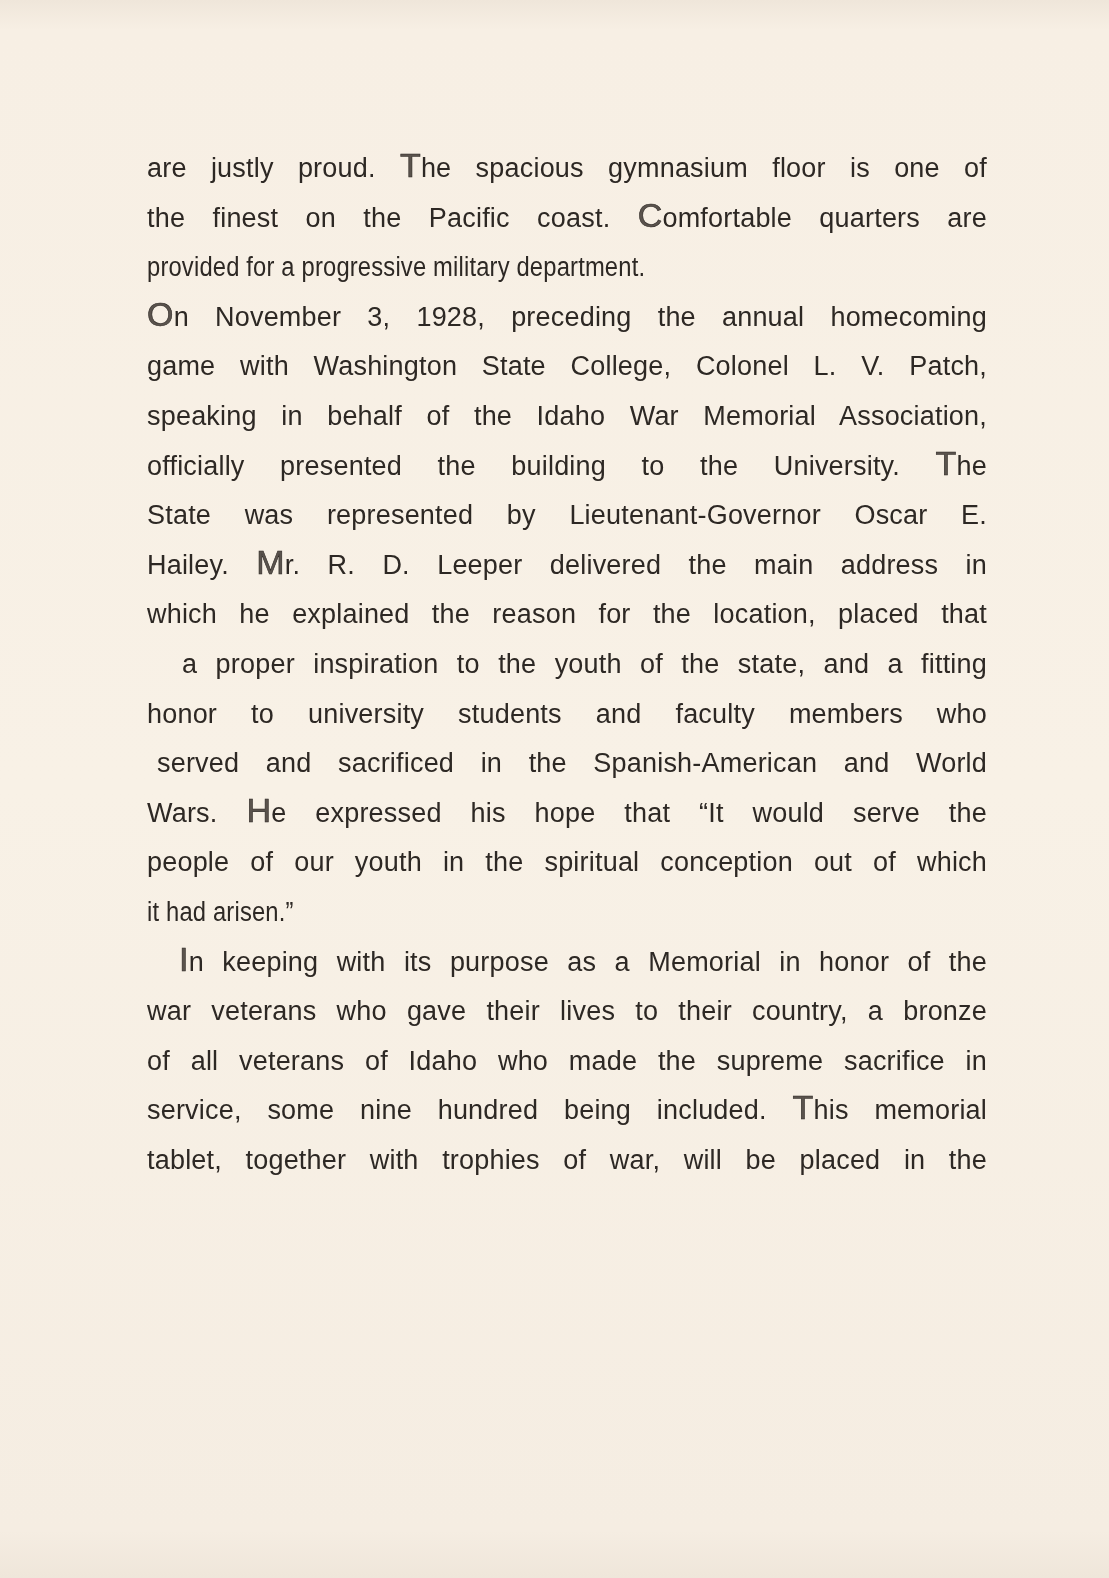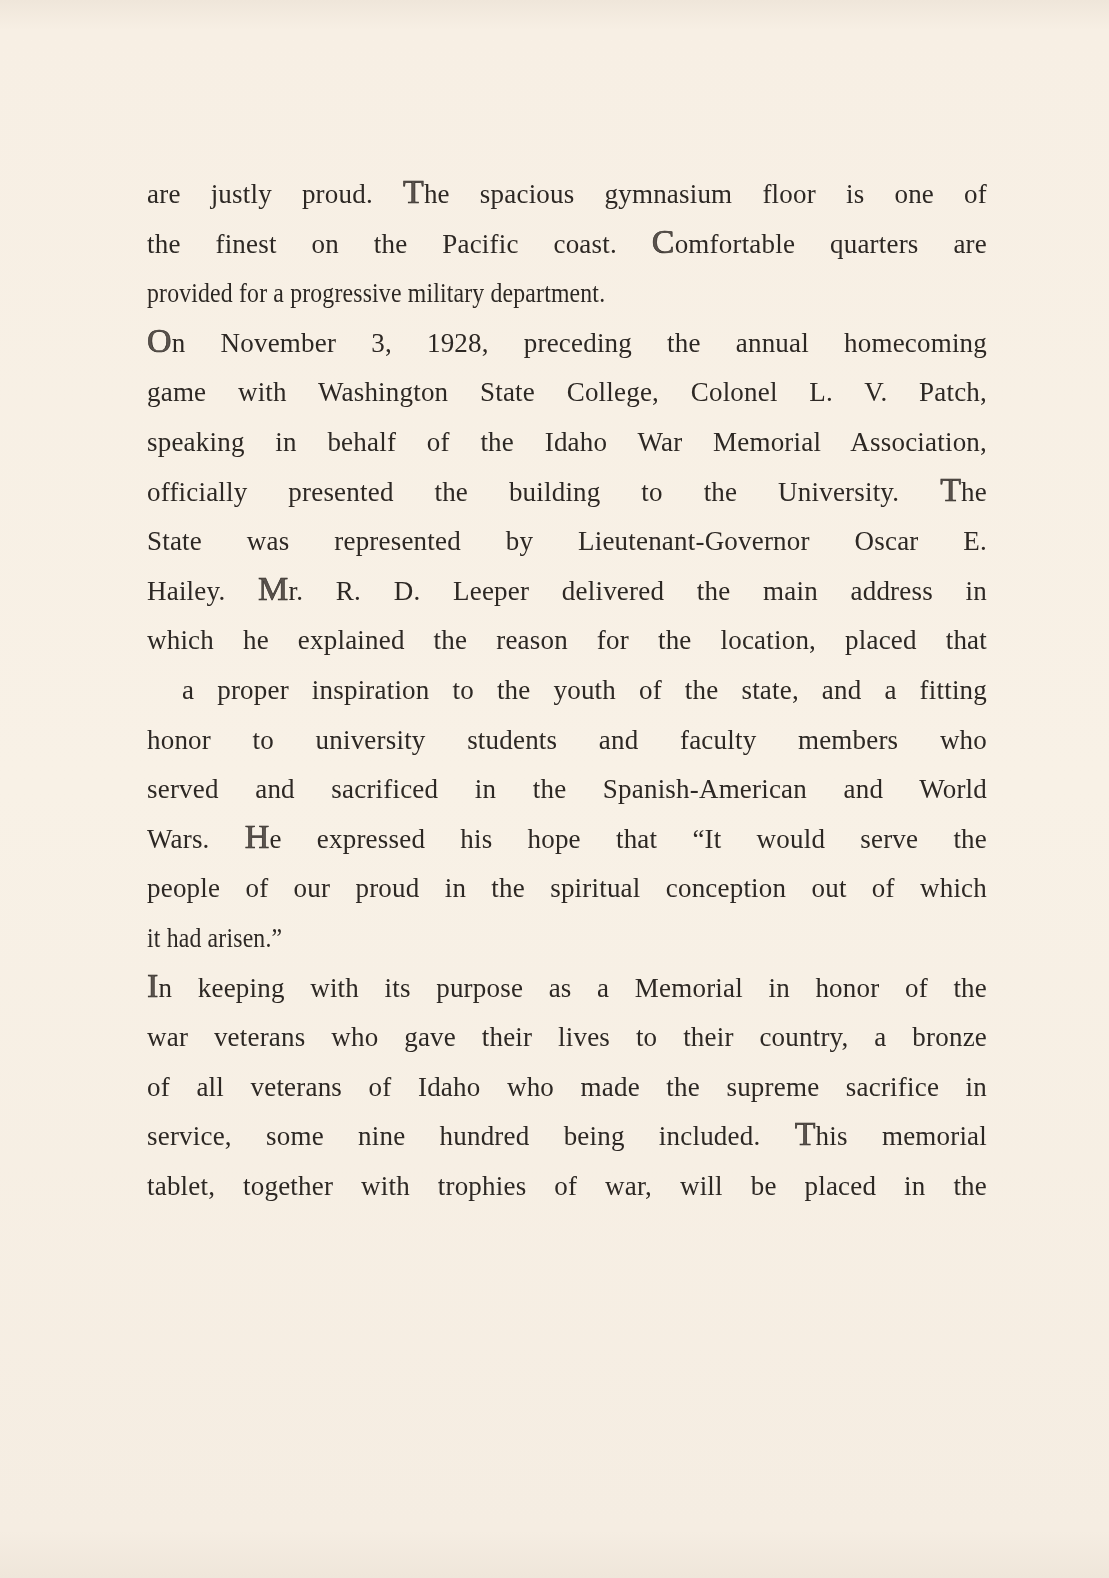--- a/index.html
+++ b/index.html
@@ -10,24 +10,24 @@
     width: 1109px;
     height: 1578px;
     background: #f6eee3;
     background-image: linear-gradient(180deg, #efe6da 0px, #f7efe4 30px, #f8f1e6 50%, #f5ede2 97%, #efe6da 100%);
     position: relative;
     overflow: hidden;
   }
   .page {
     position: absolute;
     left: 147px;
-    top: 170px;
+    top: 144px;
     width: 840px;
     color: #2d2824;
-    font-family: Liberation Serif, serif;
+    font-family: Liberation Sans, sans-serif;
     font-size: 27px;
     line-height: 49.6px;
     letter-spacing: 0.2px;
   }
   .line {
     display: block;
     white-space: nowrap;
     text-align: justify;
     text-align-last: justify;
     height: 49.6px;
@@ -56,25 +56,25 @@
   <div class="paragraph">
     <span class="line" style="display: block; width: auto;"><span class="init">O</span><span>n November 3, 1928, preceding the annual homecoming</span></span>
     <span class="line" style="display: block; width: auto;"><span>game with Washington State College, Colonel L. V. Patch,</span></span>
     <span class="line" style="display: block; width: auto;"><span>speaking in behalf of the Idaho War Memorial Association,</span></span>
     <span class="line" style="display: block; width: auto;"><span>officially presented the building to the University. </span><span class="init">T</span><span>he</span></span>
     <span class="line" style="display: block; width: auto;"><span>State was represented by Lieutenant-Governor Oscar E.</span></span>
     <span class="line" style="display: block; width: auto;"><span>Hailey. </span><span class="init">M</span><span>r. R. D. Leeper delivered the main address in</span></span>
     <span class="line" style="display: block; width: auto;"><span>which he explained the reason for the location, placed that</span></span>
     <span class="line" style="display: block; width: auto; margin-left: 35px;"><span>a proper inspiration to the youth of the state, and a fitting</span></span>
     <span class="line" style="display: block; width: auto;"><span>honor to university students and faculty members who</span></span>
-    <span class="line" style="display: block; width: auto;"><span>served and sacrificed in the Spanish-American and World</span></span>
+    <span class="line" style="display: block; width: auto; margin-left: 10px;"><span>served and sacrificed in the Spanish-American and World</span></span>
     <span class="line" style="display: block; width: auto;"><span>Wars. </span><span class="init">H</span><span>e expressed his hope that “It would serve the</span></span>
-    <span class="line" style="display: block; width: auto;"><span>people of our proud in the spiritual conception out of which</span></span>
+    <span class="line" style="display: block; width: auto;"><span>people of our youth in the spiritual conception out of which</span></span>
     <span class="line last" style="display: block; width: auto; transform: scaleX(0.88);"><span>it had arisen.”</span></span>
   </div>
   <div class="paragraph">
-    <span class="line" style="display: block; width: auto;"><span class="init">I</span><span>n keeping with its purpose as a Memorial in honor of the</span></span>
+    <span class="line" style="display: block; width: auto; margin-left: 32px;"><span class="init">I</span><span>n keeping with its purpose as a Memorial in honor of the</span></span>
     <span class="line" style="display: block; width: auto;"><span>war veterans who gave their lives to their country, a bronze</span></span>
     <span class="line" style="display: block; width: auto;"><span>of all veterans of Idaho who made the supreme sacrifice in</span></span>
     <span class="line" style="display: block; width: auto;"><span>service, some nine hundred being included. </span><span class="init">T</span><span>his memorial</span></span>
     <span class="line" style="display: block; width: auto;"><span>tablet, together with trophies of war, will be placed in the</span></span>
   </div>
 </div>
 
 </body></html>

